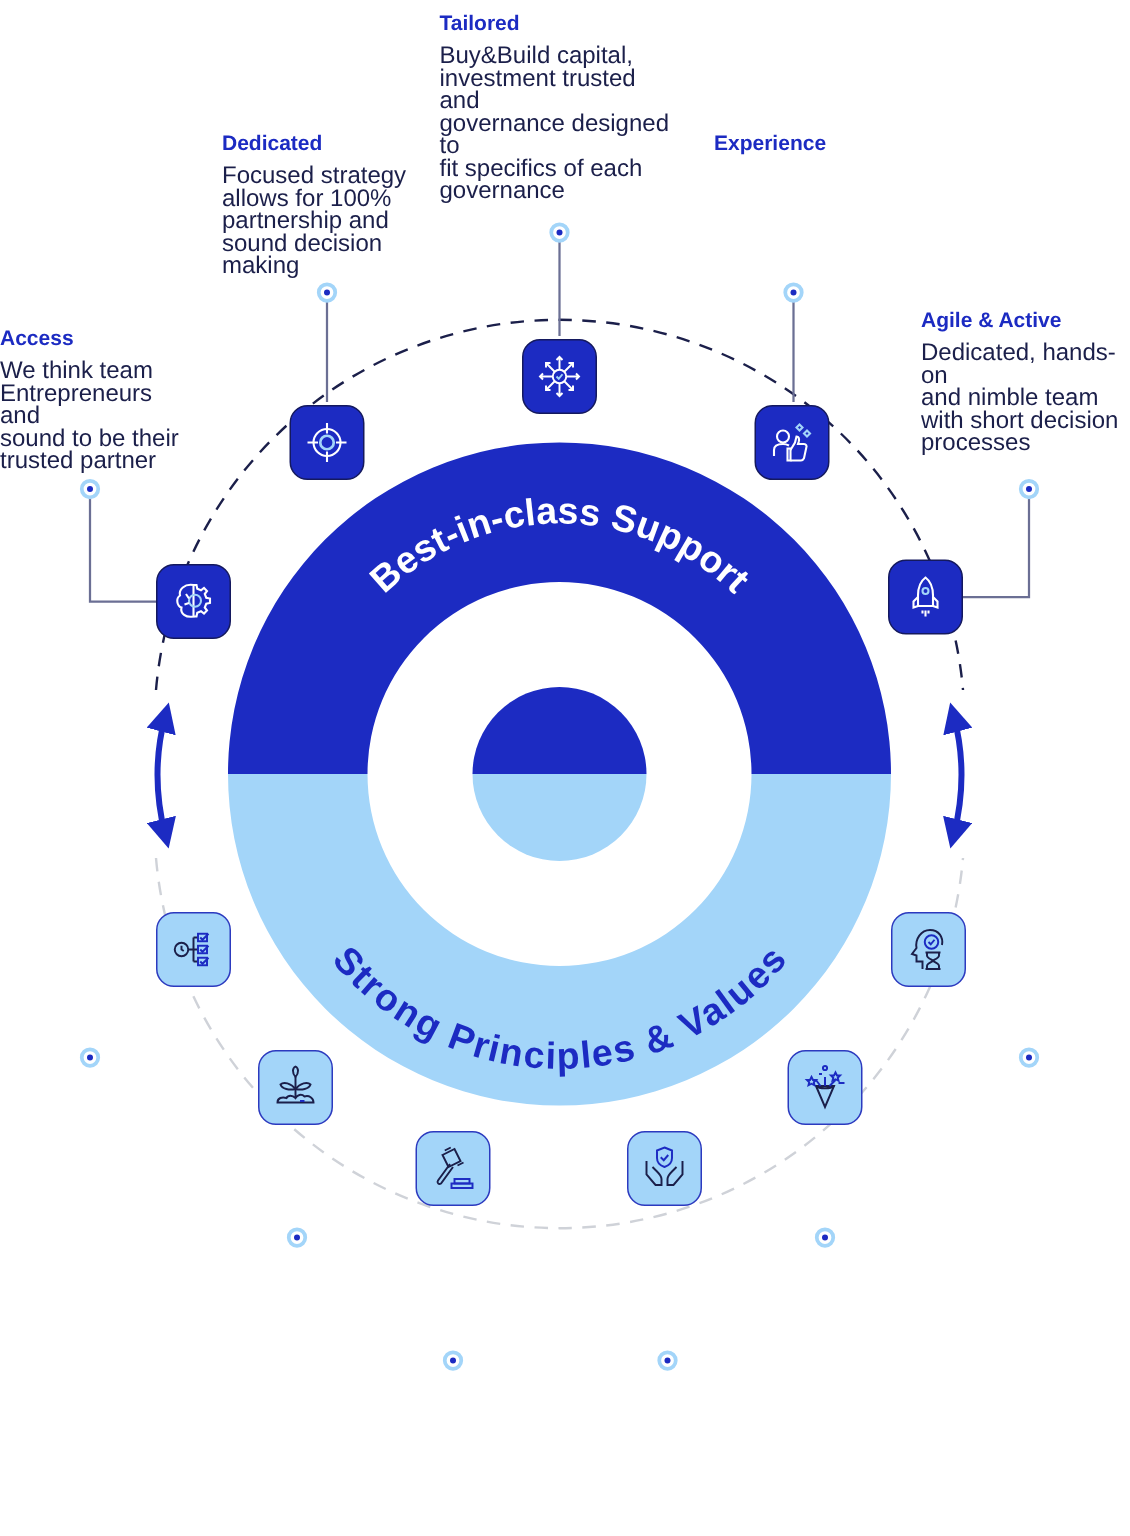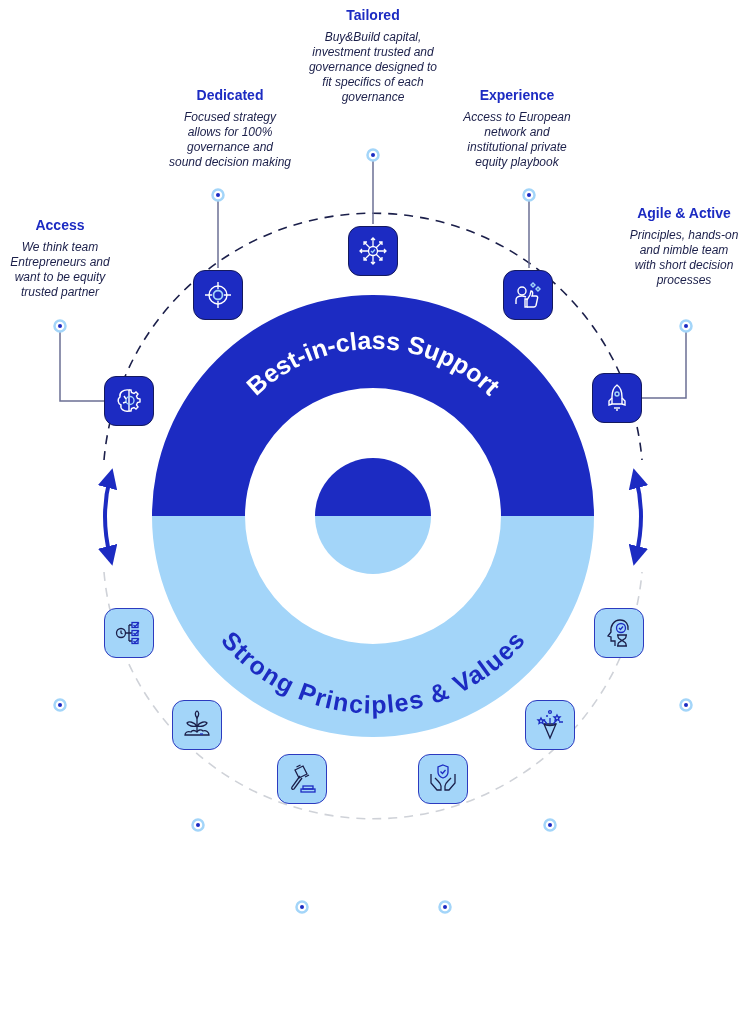--- a/index.html
+++ b/index.html
@@ -1,20 +1,20 @@
 <!DOCTYPE html>
 <html><head>
 <meta charset="utf-8">
 <style>
   html, body { margin:0; padding:0; background:#ffffff; }
   body { width:753px; height:1024px; position:relative; overflow:hidden; font-family:"Liberation Sans", sans-serif; }
   #stage { position:absolute; left:0; top:0; width:753px; height:1024px; }
-  .callout { position:absolute; text-align:center; }
+  .callout { position:absolute; text-align:left; }
   .callout .title { color:#1c2bc2; font-weight:700; font-size:14px; line-height:18px; margin-bottom:6px; }
-  .callout .desc { color:#1b1f4a; font-size:12px; line-height:15px;font-style:italic; }
+  .callout .desc { color:#1b1f4a; font-size:16px; line-height:15px; }
   .tile { position:absolute; width:50px; height:50px; border-radius:12px; box-sizing:border-box; display:flex; align-items:center; justify-content:center; }
   .tile.dark { background:#1c2bc2; border:1.5px solid #14195e; }
   .tile.light { background:#a3d5f9; border:1.5px solid #2c3abf; }
   .tile svg { width:34px; height:34px; }
 </style>
 </head>
 <body>
 
 <div id="stage">
   <svg id="diagram-svg" width="753" height="1024" viewBox="0 0 753 1024" style="position:absolute;left:0;top:0">
@@ -98,56 +98,50 @@
           <circle cx="686" cy="705" r="2" fill="#1c2bc2"></circle>
         </g>
       </g>
   </svg>
 
   <div class="callout" style="left:0;top:216px;width:120px">
     <div class="title">Access</div>
     <div class="desc">
       <div>We think team</div>
       <div>Entrepreneurs and</div>
-      <div>want to be equity</div>
+      <div>sound to be their</div>
       <div>trusted partner</div>
     </div>
   </div>
-  <div class="callout" style="left:160px;top:86px;width:140px">
+  <div class="callout" style="left:148px;top:86px;width:140px">
     <div class="title">Dedicated</div>
     <div class="desc">
       <div>Focused strategy</div>
       <div>allows for 100%</div>
-      <div>governance and</div>
+      <div>partnership and</div>
       <div>sound decision making</div>
     </div>
   </div>
   <div class="callout" style="left:293px;top:6px;width:160px">
     <div class="title">Tailored</div>
     <div class="desc">
       <div>Buy&amp;Build capital,</div>
       <div>investment trusted and</div>
       <div>governance designed to</div>
       <div>fit specifics of each</div>
       <div>governance</div>
     </div>
   </div>
-  <div class="callout" style="left:447px;top:86px;width:140px">
+  <div class="callout" style="left:476px;top:86px;width:140px">
     <div class="title">Experience</div>
-    <div class="desc">
-      <div>Access to European</div>
-      <div>network and</div>
-      <div>institutional private</div>
-      <div>equity playbook</div>
-    </div>
   </div>
   <div class="callout" style="left:614px;top:204px;width:140px">
     <div class="title">Agile &amp; Active</div>
     <div class="desc">
-      <div>Principles, hands-on</div>
+      <div>Dedicated, hands-on</div>
       <div>and nimble team</div>
       <div>with short decision</div>
       <div>processes</div>
     </div>
   </div>
 
   <div class="tile dark" style="left:104px;top:376px">
     <svg viewBox="0 0 34 34" fill="none" stroke="#fff" stroke-width="1.4">
       <path d="M17 6 C11 5 7 9 8 13 C5 15 6 20 9 21 C8 25 12 28 17 27 Z"></path>
       <path d="M17 6 L19 6 L19.5 8.5 L22 9.5 L24 8 L26 10 L24.5 12 L25.5 14.5 L28 15 L28 18 L25.5 18.5 L24.5 21 L26 23 L24 25 L22 23.5 L19.5 24.5 L19 27 L17 27"></path>

